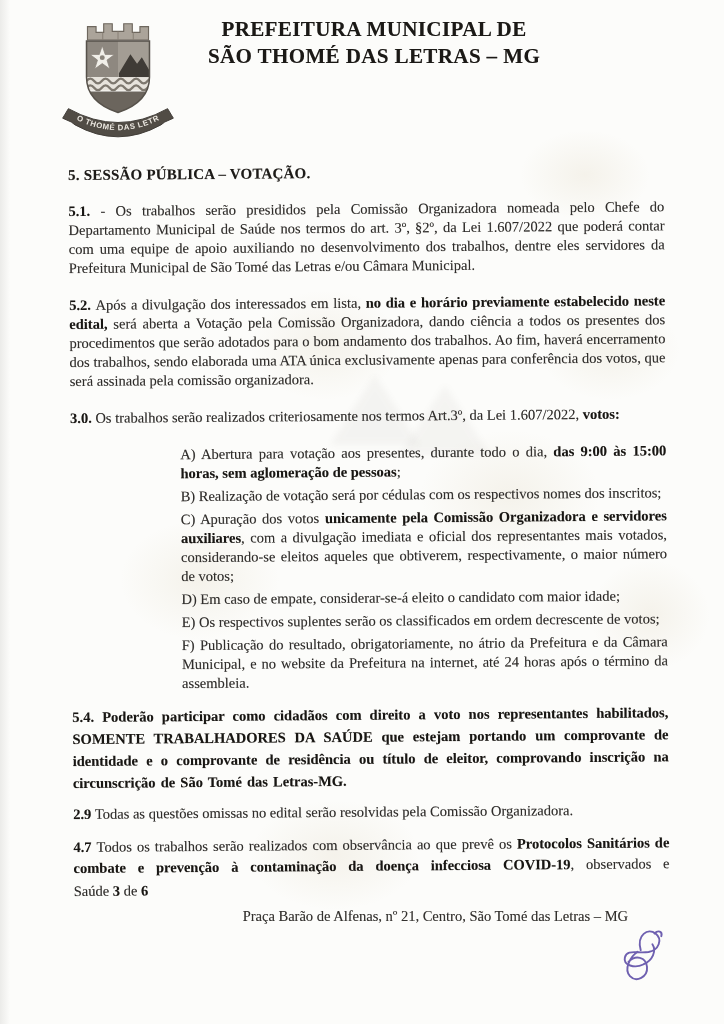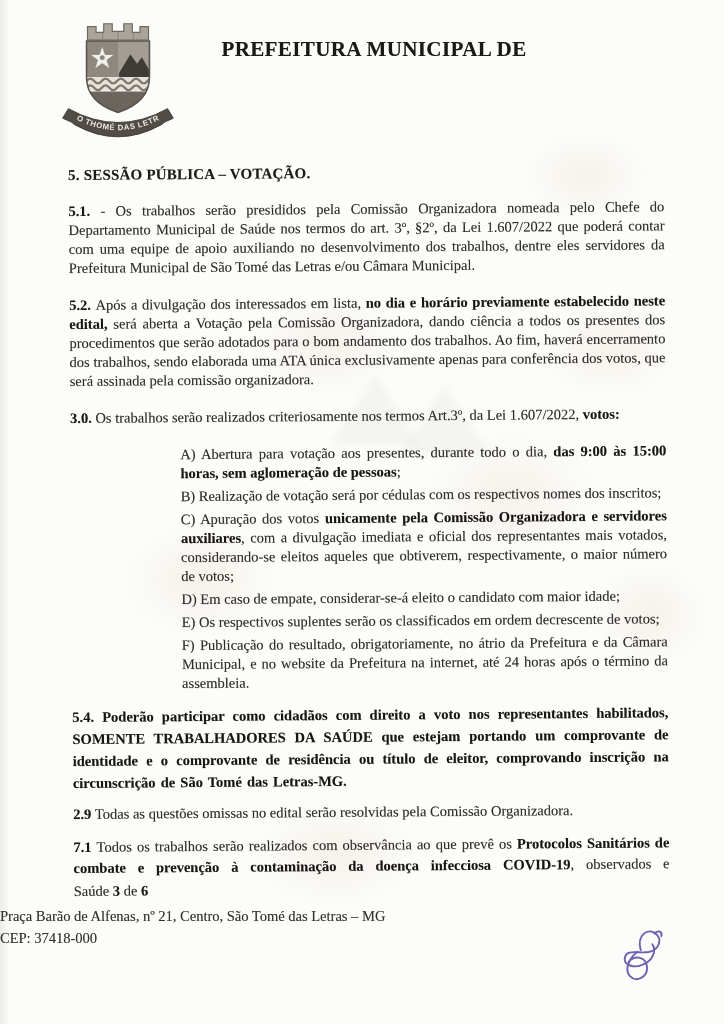--- a/index.html
+++ b/index.html
@@ -14,21 +14,21 @@
   .stain{position:absolute;border-radius:50%;
     background:radial-gradient(closest-side, rgba(184,162,110,0.11), rgba(184,162,110,0));}
   .ghost-tri{position:absolute;width:0;height:0;opacity:.055;filter:blur(3px);
     border-left:45px solid transparent;border-right:45px solid transparent;border-bottom:70px solid #6f6a63;}
   .edge-shade{position:absolute;left:0;top:0;bottom:0;width:10px;
     background:linear-gradient(90deg, rgba(90,88,84,.10), rgba(90,88,84,0));}
 
   
   .logo{position:absolute;left:56px;top:14px;width:124px;height:134px;}
   .titles{
-    position:absolute;left:196px;top:36px;width:356px;text-align:center;
+    position:absolute;left:196px;top:16px;width:356px;text-align:center;
     font-weight:700;font-size:21px;line-height:27px;letter-spacing:.4px;color:#1b1916;
     text-shadow:.2px .2px .4px rgba(40,36,32,.45);
   }
 
   
   .content{
     position:absolute;left:68px;top:166px;width:596px;
     transform:rotate(-0.45deg);transform-origin:0 0;
     font-size:14.5px;line-height:19px;
     text-shadow:.2px .2px .3px rgba(70,65,60,.42);
@@ -39,21 +39,21 @@
   .para{margin:0 0 18px;}
   .mt-lg{margin-top:18px;}
   .item{padding-left:110px;margin:0 0 4px;}
   .item-last{margin-bottom:12px;}
   .p54{line-height:22px;margin-bottom:11px;word-spacing:1.5px;}
   .p55{margin-bottom:13px;}
   .p56{line-height:21px;margin-bottom:0;text-align-last:justify;word-spacing:1px;}
   .page-number{margin:3px 0 0;text-align:left !important;}
 
   .footer{
-    position:absolute;left:0;top:905px;width:628px;text-align:left;
+    position:absolute;left:0;top:905px;width:628px;text-align:right;
     font-size:14.5px;line-height:22px;color:#33312e;
     text-shadow:.2px .2px .3px rgba(70,65,60,.42);
   }
   .signature{position:absolute;left:606px;top:920px;width:66px;height:74px;transform:rotate(6deg);}
 </style>
 </head>
 <body>
 
 <div class="page">
 
@@ -108,44 +108,44 @@
       <path d="M13 99 L7 109 L16 113 L20 116 Q65 141 110 116 L114 113 L123 109 L117 99
                Q65 128 13 99 Z" fill="#514c45" stroke="#3e3a34" stroke-width="1"></path>
       <text font-family="Liberation Sans, sans-serif" font-size="8.2" font-weight="bold" fill="#ece8e1" letter-spacing="0.6">
         <textPath href="#ribbonTextPath" startOffset="50%" text-anchor="middle">SÃO THOMÉ DAS LETRAS</textPath>
       </text>
     </g>
   </svg>
 
   <div class="titles">
     <div>PREFEITURA MUNICIPAL DE</div>
+    <div>SÃO THOMÉ DAS LETRAS – MG</div>
   </div>
 
   <div class="content">
     <p class="doc-heading">5. SESSÃO PÚBLICA – VOTAÇÃO.</p>
     <div>
         <p class="para"><span class="b">5.1. </span><span>- Os trabalhos serão presididos pela Comissão Organizadora nomeada pelo Chefe do Departamento Municipal de Saúde nos termos do art. 3º, §2º, da Lei 1.607/2022 que poderá contar com uma equipe de apoio auxiliando no desenvolvimento dos trabalhos, dentre eles servidores da Prefeitura Municipal de São Tomé das Letras e/ou Câmara Municipal.</span></p>
         <p class="para"><span class="b">5.2. </span><span>Após a divulgação dos interessados em lista, </span><span class="b">no dia e horário previamente estabelecido neste edital, </span><span>será aberta a Votação pela Comissão Organizadora, dando ciência a todos os presentes dos procedimentos que serão adotados para o bom andamento dos trabalhos. Ao fim, haverá encerramento dos trabalhos, sendo elaborada uma ATA única exclusivamente apenas para conferência dos votos, que será assinada pela comissão organizadora.</span></p>
         <p class="para mt-lg"><span class="b">3.0. </span><span>Os trabalhos serão realizados criteriosamente nos termos Art.3º, da Lei 1.607/2022, </span><span class="b">votos:</span></p>
         <p class="item"><span>A) Abertura para votação aos presentes, durante todo o dia, </span><span class="b">das 9:00 às 15:00 horas, sem aglomeração de pessoas</span><span>;</span></p>
         <p class="item"><span>B) Realização de votação será por cédulas com os respectivos nomes dos inscritos;</span></p>
         <p class="item"><span>C) Apuração dos votos </span><span class="b">unicamente pela Comissão Organizadora e servidores auxiliares</span><span>, com a divulgação imediata e oficial dos representantes mais votados, considerando-se eleitos aqueles que obtiverem, respectivamente, o maior número de votos;</span></p>
         <p class="item"><span>D) Em caso de empate, considerar-se-á eleito o candidato com maior idade;</span></p>
         <p class="item"><span>E) Os respectivos suplentes serão os classificados em ordem decrescente de votos;</span></p>
         <p class="item item-last"><span>F) Publicação do resultado, obrigatoriamente, no átrio da Prefeitura e da Câmara Municipal, e no website da Prefeitura na internet, até 24 horas após o término da assembleia.</span></p>
         <p class="para p54"><span class="b">5.4. Poderão participar como cidadãos com direito a voto nos representantes habilitados, SOMENTE TRABALHADORES DA SAÚDE que estejam portando um comprovante de identidade e o comprovante de residência ou título de eleitor, comprovando inscrição na circunscrição de São Tomé das Letras-MG.</span></p>
         <p class="para p55"><span class="b">2.9 </span><span>Todas as questões omissas no edital serão resolvidas pela Comissão Organizadora.</span></p>
-        <p class="para p56"><span class="b">7.1 </span><span>Todos os trabalhos serão realizados com observância ao que prevê os </span><span class="b">Protocolos Sanitários de combate e prevenção à contaminação da doença infecciosa COVID-19</span><span>, observados e</span></p>
+        <p class="para p56"><span class="b">4.7 </span><span>Todos os trabalhos serão realizados com observância ao que prevê os </span><span class="b">Protocolos Sanitários de combate e prevenção à contaminação da doença infecciosa COVID-19</span><span>, observados e</span></p>
         <p class="para page-number"><span>Saúde </span><span class="b">3</span><span> de </span><span class="b">6</span></p>
       </div>
   </div>
 
   <div class="footer">
     <div>Praça Barão de Alfenas, nº 21, Centro, São Tomé das Letras – MG</div>
-    <div>CEP: 37418-000</div>
   </div>
 
   <svg class="signature" viewBox="0 0 66 74">
     <g fill="none" stroke="#5b4aa5" stroke-width="1.9" stroke-linecap="round" opacity="0.88">
       <path d="M34 30 C28 15 39 7 47 12 C55 17 52 28 42 31 C31 34 20 30 19 39 C18 47 30 49 38 44 C47 39 50 29 45 23"></path>
       <path d="M31 32 C24 38 19 51 26 57 C33 63 44 56 42 46 C40 36 29 35 23 43"></path>
       <path d="M46 12 C49 8 54 9 53 14"></path>
     </g>
   </svg>
 

